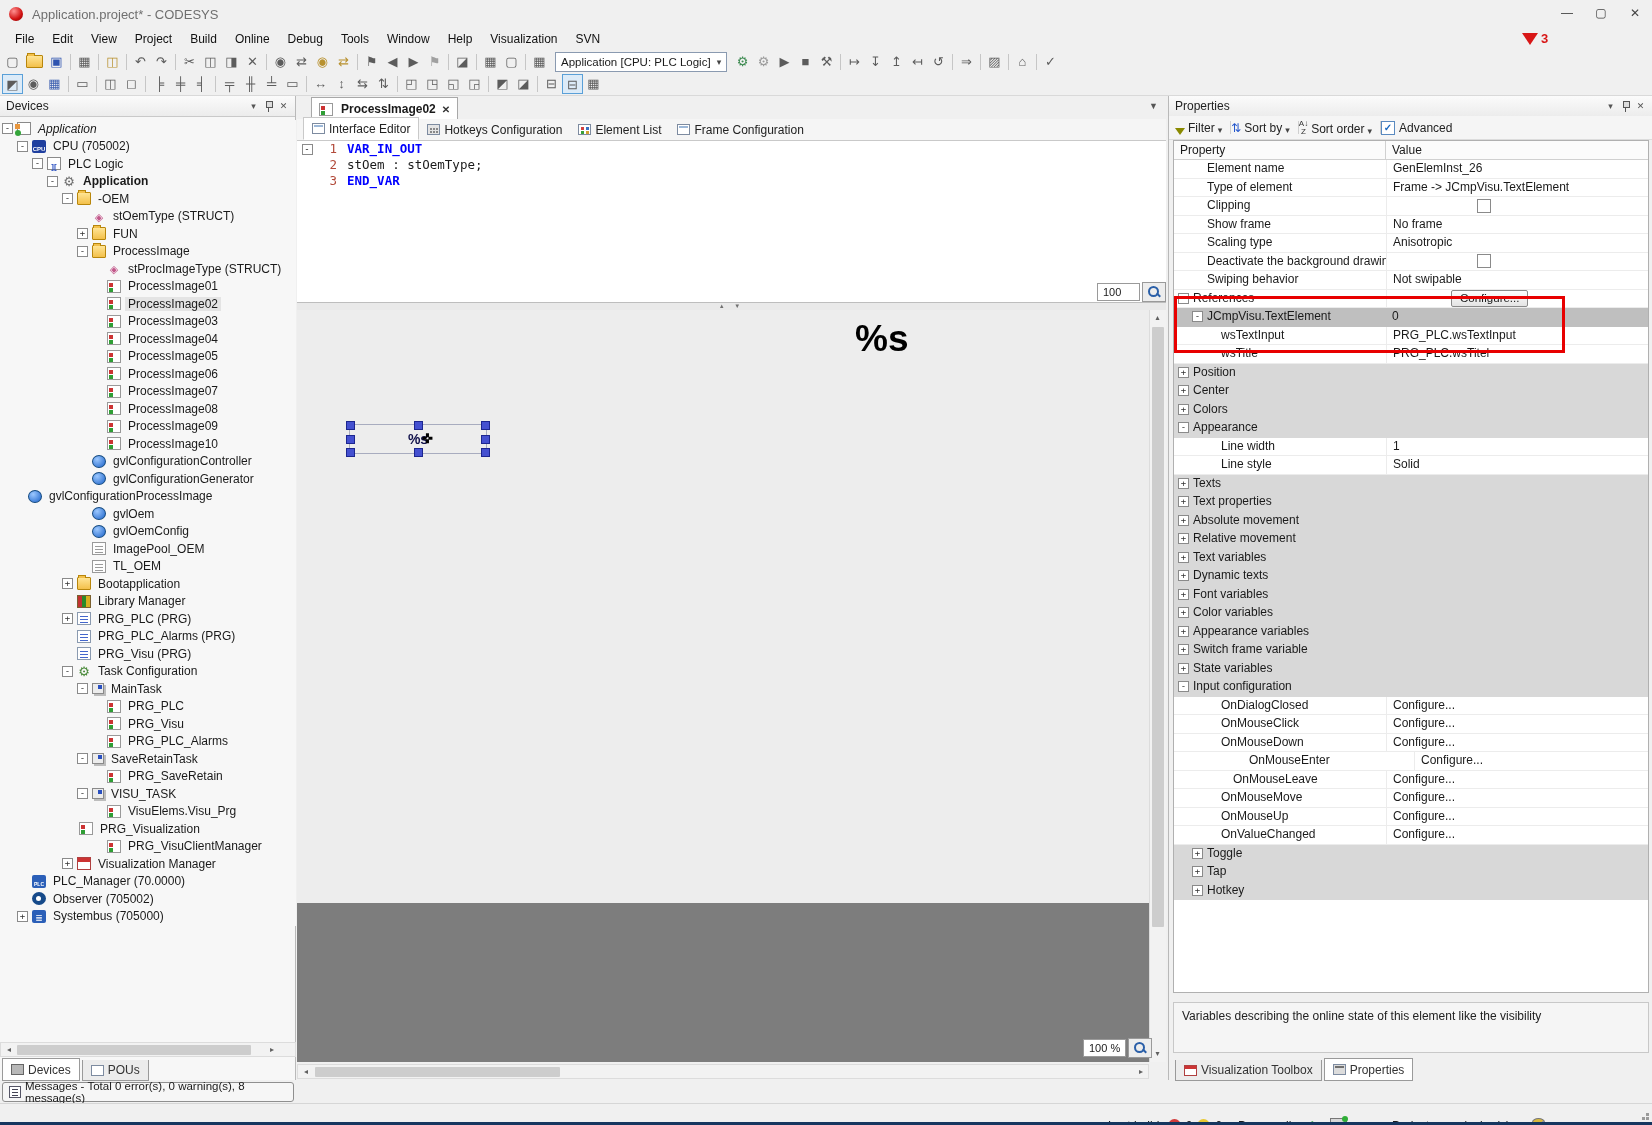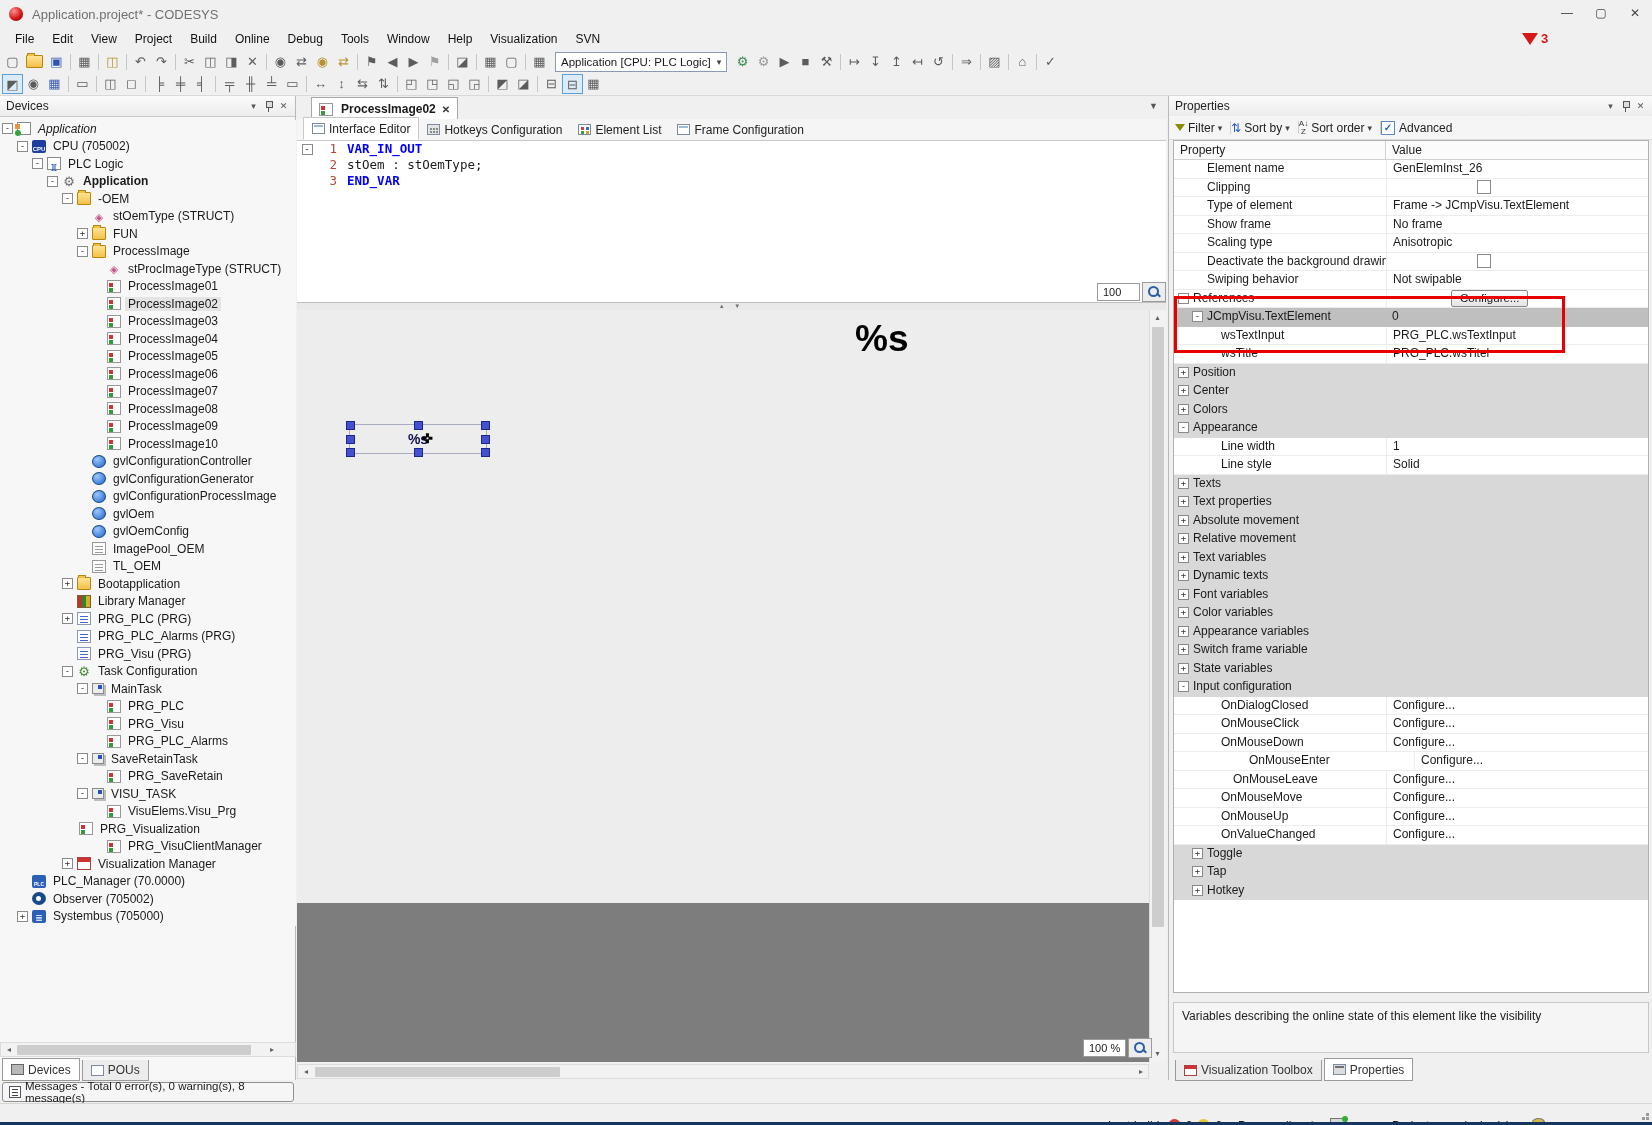--- a/index.html
+++ b/index.html
@@ -125,21 +125,21 @@
   #splitter{position:absolute;left:0;top:206px;width:869px;height:8px;background:#e9e9e9;border-top:1px solid #bdbdbd;border-bottom:1px solid #bdbdbd;text-align:center;color:#707070;font-size:6px;line-height:7px;letter-spacing:4px;}
   #canvas{position:absolute;left:0;top:214px;width:869px;height:752px;background:#ededed;overflow:hidden;}
   #canvas-dark{position:absolute;left:0;top:593px;width:852px;height:159px;background:#7d7d7d;}
   #canvas-title{position:absolute;left:558px;top:8px;font-size:37px;font-weight:bold;color:#000;}
   #visu-element{position:absolute;left:52px;top:114px;width:138px;height:30px;border:1px solid #a8acbf;box-sizing:border-box;text-align:center;line-height:28px;font-size:14px;font-weight:bold;color:#10104a;}
   .hnd{position:absolute;width:7px;height:7px;background:#4450d0;border:1px solid #1c2690;box-sizing:content-box;}
   #move-cursor{position:absolute;left:72px;top:7px;font-size:13px;color:#000;line-height:13px;}
   
   #properties-panel{position:absolute;left:1168px;top:96px;width:484px;height:984px;background:#f0f0f0;border-left:1px solid #b9b9b9;box-sizing:border-box;}
   #prop-toolbar{position:absolute;left:0;top:20px;width:483px;height:24px;background:#f5f5f5;border-bottom:1px solid #dcdcdc;display:flex;align-items:center;padding-left:6px;box-sizing:border-box;color:#222;}
-  .ptb-item{display:flex;align-items:center;margin-right:4px;}
+  .ptb-item{display:flex;align-items:flex-end;margin-right:4px;}
   .funnel{width:0;height:0;border-left:5px solid transparent;border-right:5px solid transparent;border-top:7px solid #8a8a00;margin-right:3px;}
   .dd{font-size:9px;color:#444;margin:0 4px 0 3px;}
   .sorticon{color:#2255cc;font-size:12px;margin-right:3px;}
   .azicon{font-size:8px;line-height:8px;color:#333;margin-right:3px;text-align:center;}
   .ptb-check{width:12px;height:12px;border:1px solid #5a8ac0;background:#fff;margin-right:4px;text-align:center;line-height:11px;font-size:10px;color:#1565c0;font-weight:bold;}
   #prop-grid{position:absolute;left:4px;top:44px;width:476px;height:853px;background:#fff;border:1px solid #b0b0b0;box-sizing:border-box;overflow:hidden;}
   #prop-grid-header{display:flex;height:18px;line-height:18px;background:#fbfbfb;border-bottom:1px solid #d0d0d0;}
   #prop-grid-header div{padding-left:6px;}
   .pgh-l{width:212px;border-right:1px solid #d0d0d0;box-sizing:border-box;}
   .prow{display:flex;height:17.5px;line-height:17.5px;border-bottom:1px solid #ececec;background:#fff;}
@@ -401,21 +401,21 @@
       <div class="trow" style="padding-left: 77px;">
         <span class="exp-sp"></span>
         <span class="ti ti-gvl"></span>
         <span class="tlabel">gvlConfigurationController</span>
       </div>
       <div class="trow" style="padding-left: 77px;">
         <span class="exp-sp"></span>
         <span class="ti ti-gvl"></span>
         <span class="tlabel">gvlConfigurationGenerator</span>
       </div>
-      <div class="trow" style="padding-left: 77px;">
+      <div class="trow" style=" margin-left: 13px;">
         <span class="exp-sp"></span>
         <span class="ti ti-gvl"></span>
         <span class="tlabel">gvlConfigurationProcessImage</span>
       </div>
       <div class="trow" style="padding-left: 77px;">
         <span class="exp-sp"></span>
         <span class="ti ti-gvl"></span>
         <span class="tlabel">gvlOem</span>
       </div>
       <div class="trow" style="padding-left: 77px;">
@@ -676,33 +676,33 @@
             <span class="exp-sp"></span>
             <span>Element name</span>
           </div>
           <div class="pcell-v">
             <span class="pval">GenElemInst_26</span>
           </div>
         </div>
         <div class="prow">
           <div class="pcell-l" style="padding-left: 18px;">
             <span class="exp-sp"></span>
+            <span>Type of element</span>
+          </div>
+          <div class="pcell-v">
+            <span class="pval">Frame -&gt; JCmpVisu.TextElement</span>
+          </div>
+        </div>
+        <div class="prow">
+          <div class="pcell-l" style="padding-left: 18px;">
+            <span class="exp-sp"></span>
             <span>Clipping</span>
           </div>
           <div class="pcell-v">
             <span class="pcheck"></span>
-          </div>
-        </div>
-        <div class="prow">
-          <div class="pcell-l" style="padding-left: 18px;">
-            <span class="exp-sp"></span>
-            <span>Type of element</span>
-          </div>
-          <div class="pcell-v">
-            <span class="pval">Frame -&gt; JCmpVisu.TextElement</span>
           </div>
         </div>
         <div class="prow">
           <div class="pcell-l" style="padding-left: 18px;">
             <span class="exp-sp"></span>
             <span>Show frame</span>
           </div>
           <div class="pcell-v">
             <span class="pval">No frame</span>
           </div>

